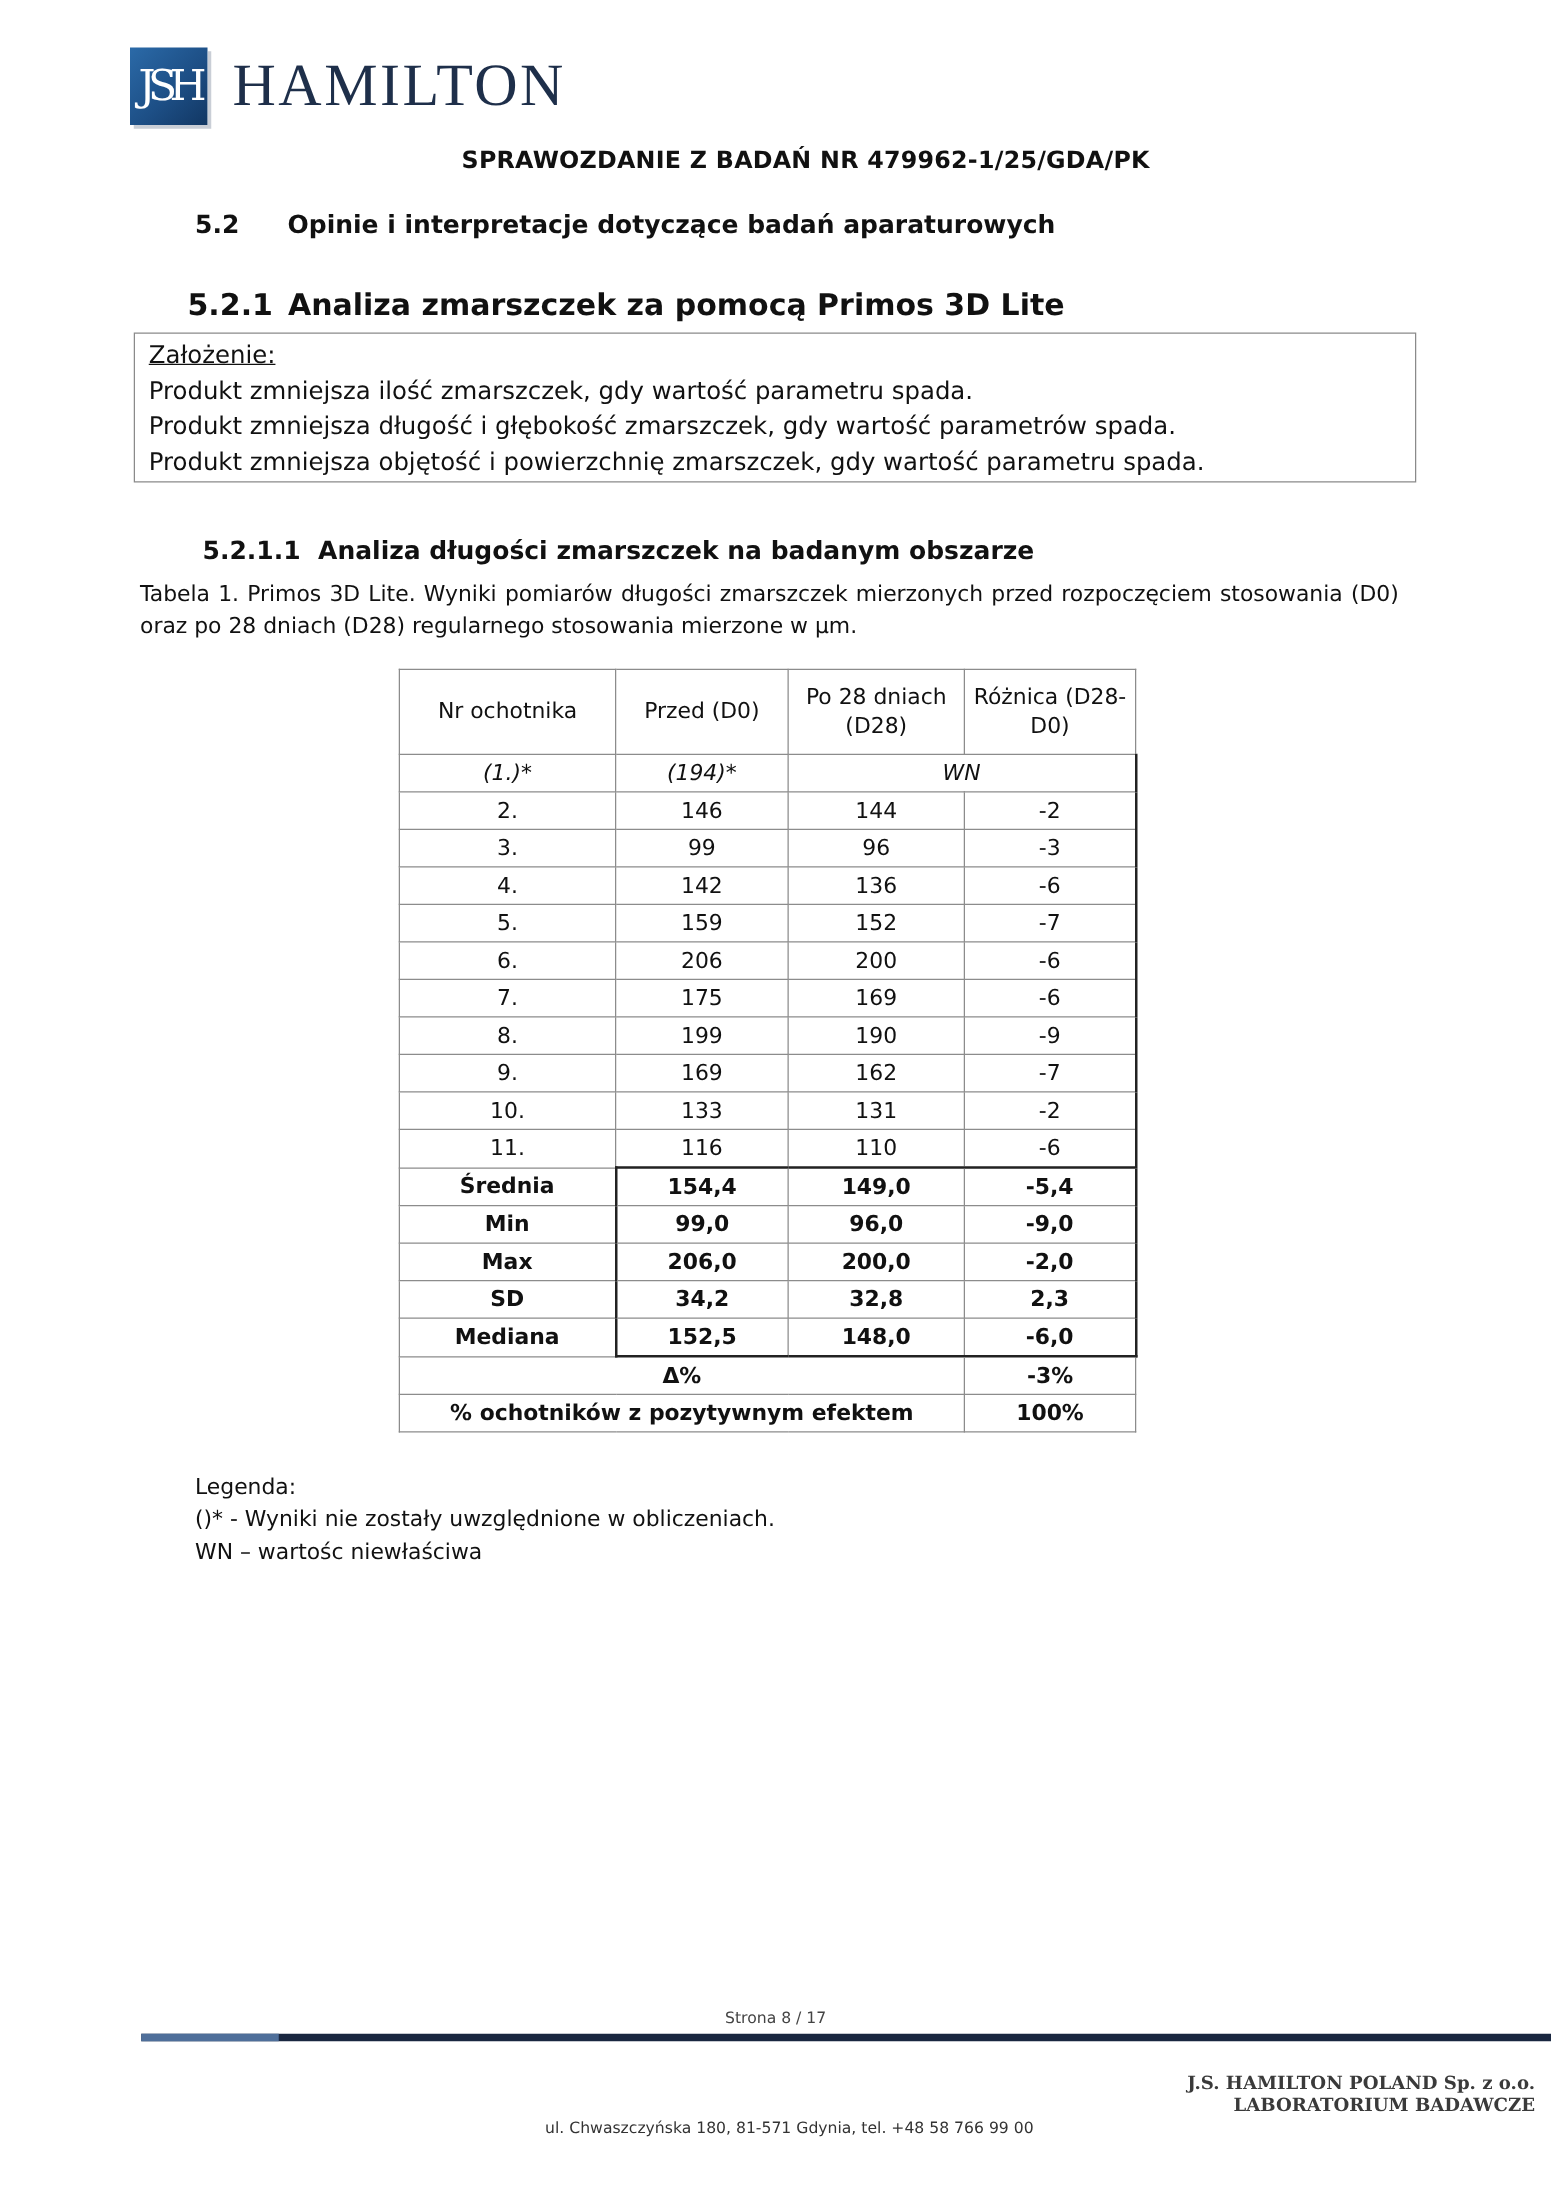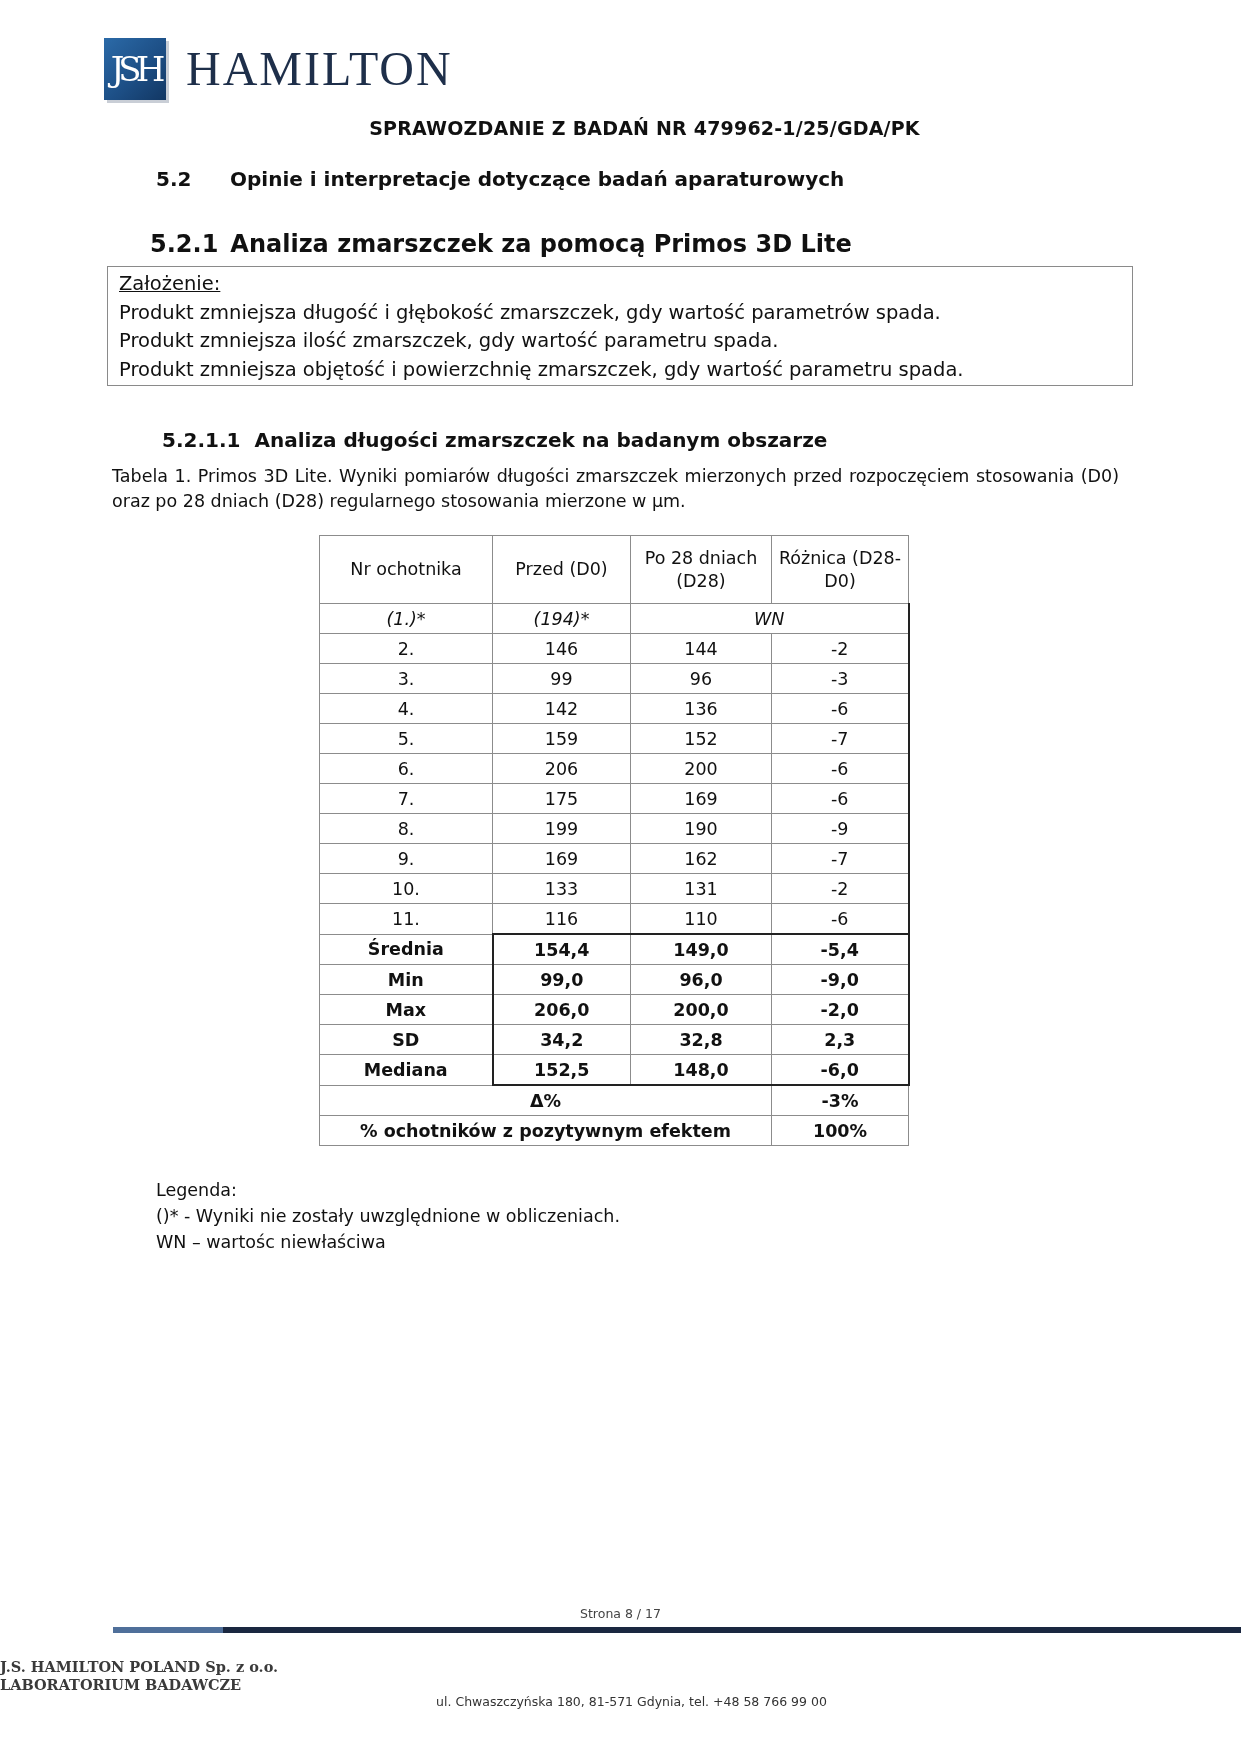--- a/index.html
+++ b/index.html
@@ -46,22 +46,22 @@
   td.thr { border-right: 2.5px solid #222 !important; }
   td.thl { border-left: 2.5px solid #222 !important; }
   tr.first-stat td.bx { border-top: 2.5px solid #222 !important; }
   tr.last-stat td.bx { border-bottom: 2.5px solid #222 !important; }
 
   .legend { position: absolute; left: 156px; top: 1177px; font-size: 17.5px; line-height: 26px; }
 
   .page-num { position: absolute; left: 0; width: 1241px; top: 1606px; text-align: center; font-size: 12.5px; color: #444; }
   .footer-bar { position: absolute; left: 113px; top: 1627px; width: 1128px; height: 6px; background: #1a2740; }
   .footer-bar .accent { position: absolute; left: 0; top: 0; width: 110px; height: 6px; background: #4f6f9a; }
-  .company { position: absolute; left: 0; width: 1216px; top: 1658px; text-align: left; font-weight: bold;
-             font-family: "DejaVu Serif", serif; font-size: 14.5px; color: #3a3a3a; line-height: 18px; }
+  .company { position: absolute; left: 0; width: 1216px; top: 1658px; text-align: right; font-weight: bold;
+             font-family: "DejaVu Serif", serif; font-size: 14.5px; color: #3a3a3a; line-height: 18px; padding-left: 12px; }
   .address { position: absolute; left: 11px; width: 1241px; top: 1694px; text-align: center; font-size: 12.5px; color: #333; }
 </style>
 </head>
 <body>
 
 <div class="logo">
   <div class="logo-box">JSH</div>
   <div class="logo-text">HAMILTON</div>
 </div>
 
@@ -70,22 +70,22 @@
 <div class="h2">
   <span class="num">5.2</span><span>Opinie i interpretacje dotyczące badań aparaturowych</span>
 </div>
 
 <div class="h3">
   <span class="num">5.2.1</span><span>Analiza zmarszczek za pomocą Primos 3D Lite</span>
 </div>
 
 <div class="assumption">
   <div class="label">Założenie:</div>
+  <div>Produkt zmniejsza ilość zmarszczek, gdy wartość parametru spada.</div>
   <div>Produkt zmniejsza długość i głębokość zmarszczek, gdy wartość parametrów spada.</div>
-  <div>Produkt zmniejsza ilość zmarszczek, gdy wartość parametru spada.</div>
   <div>Produkt zmniejsza objętość i powierzchnię zmarszczek, gdy wartość parametru spada.</div>
 </div>
 
 <div class="h4">
   <span class="num">5.2.1.1</span><span>Analiza długości zmarszczek na badanym obszarze</span>
 </div>
 
 <div class="caption">Tabela 1. Primos 3D Lite. Wyniki pomiarów długości zmarszczek mierzonych przed rozpoczęciem stosowania (D0) oraz po 28 dniach (D28) regularnego stosowania mierzone w µm.</div>
 
 <table class="results">

